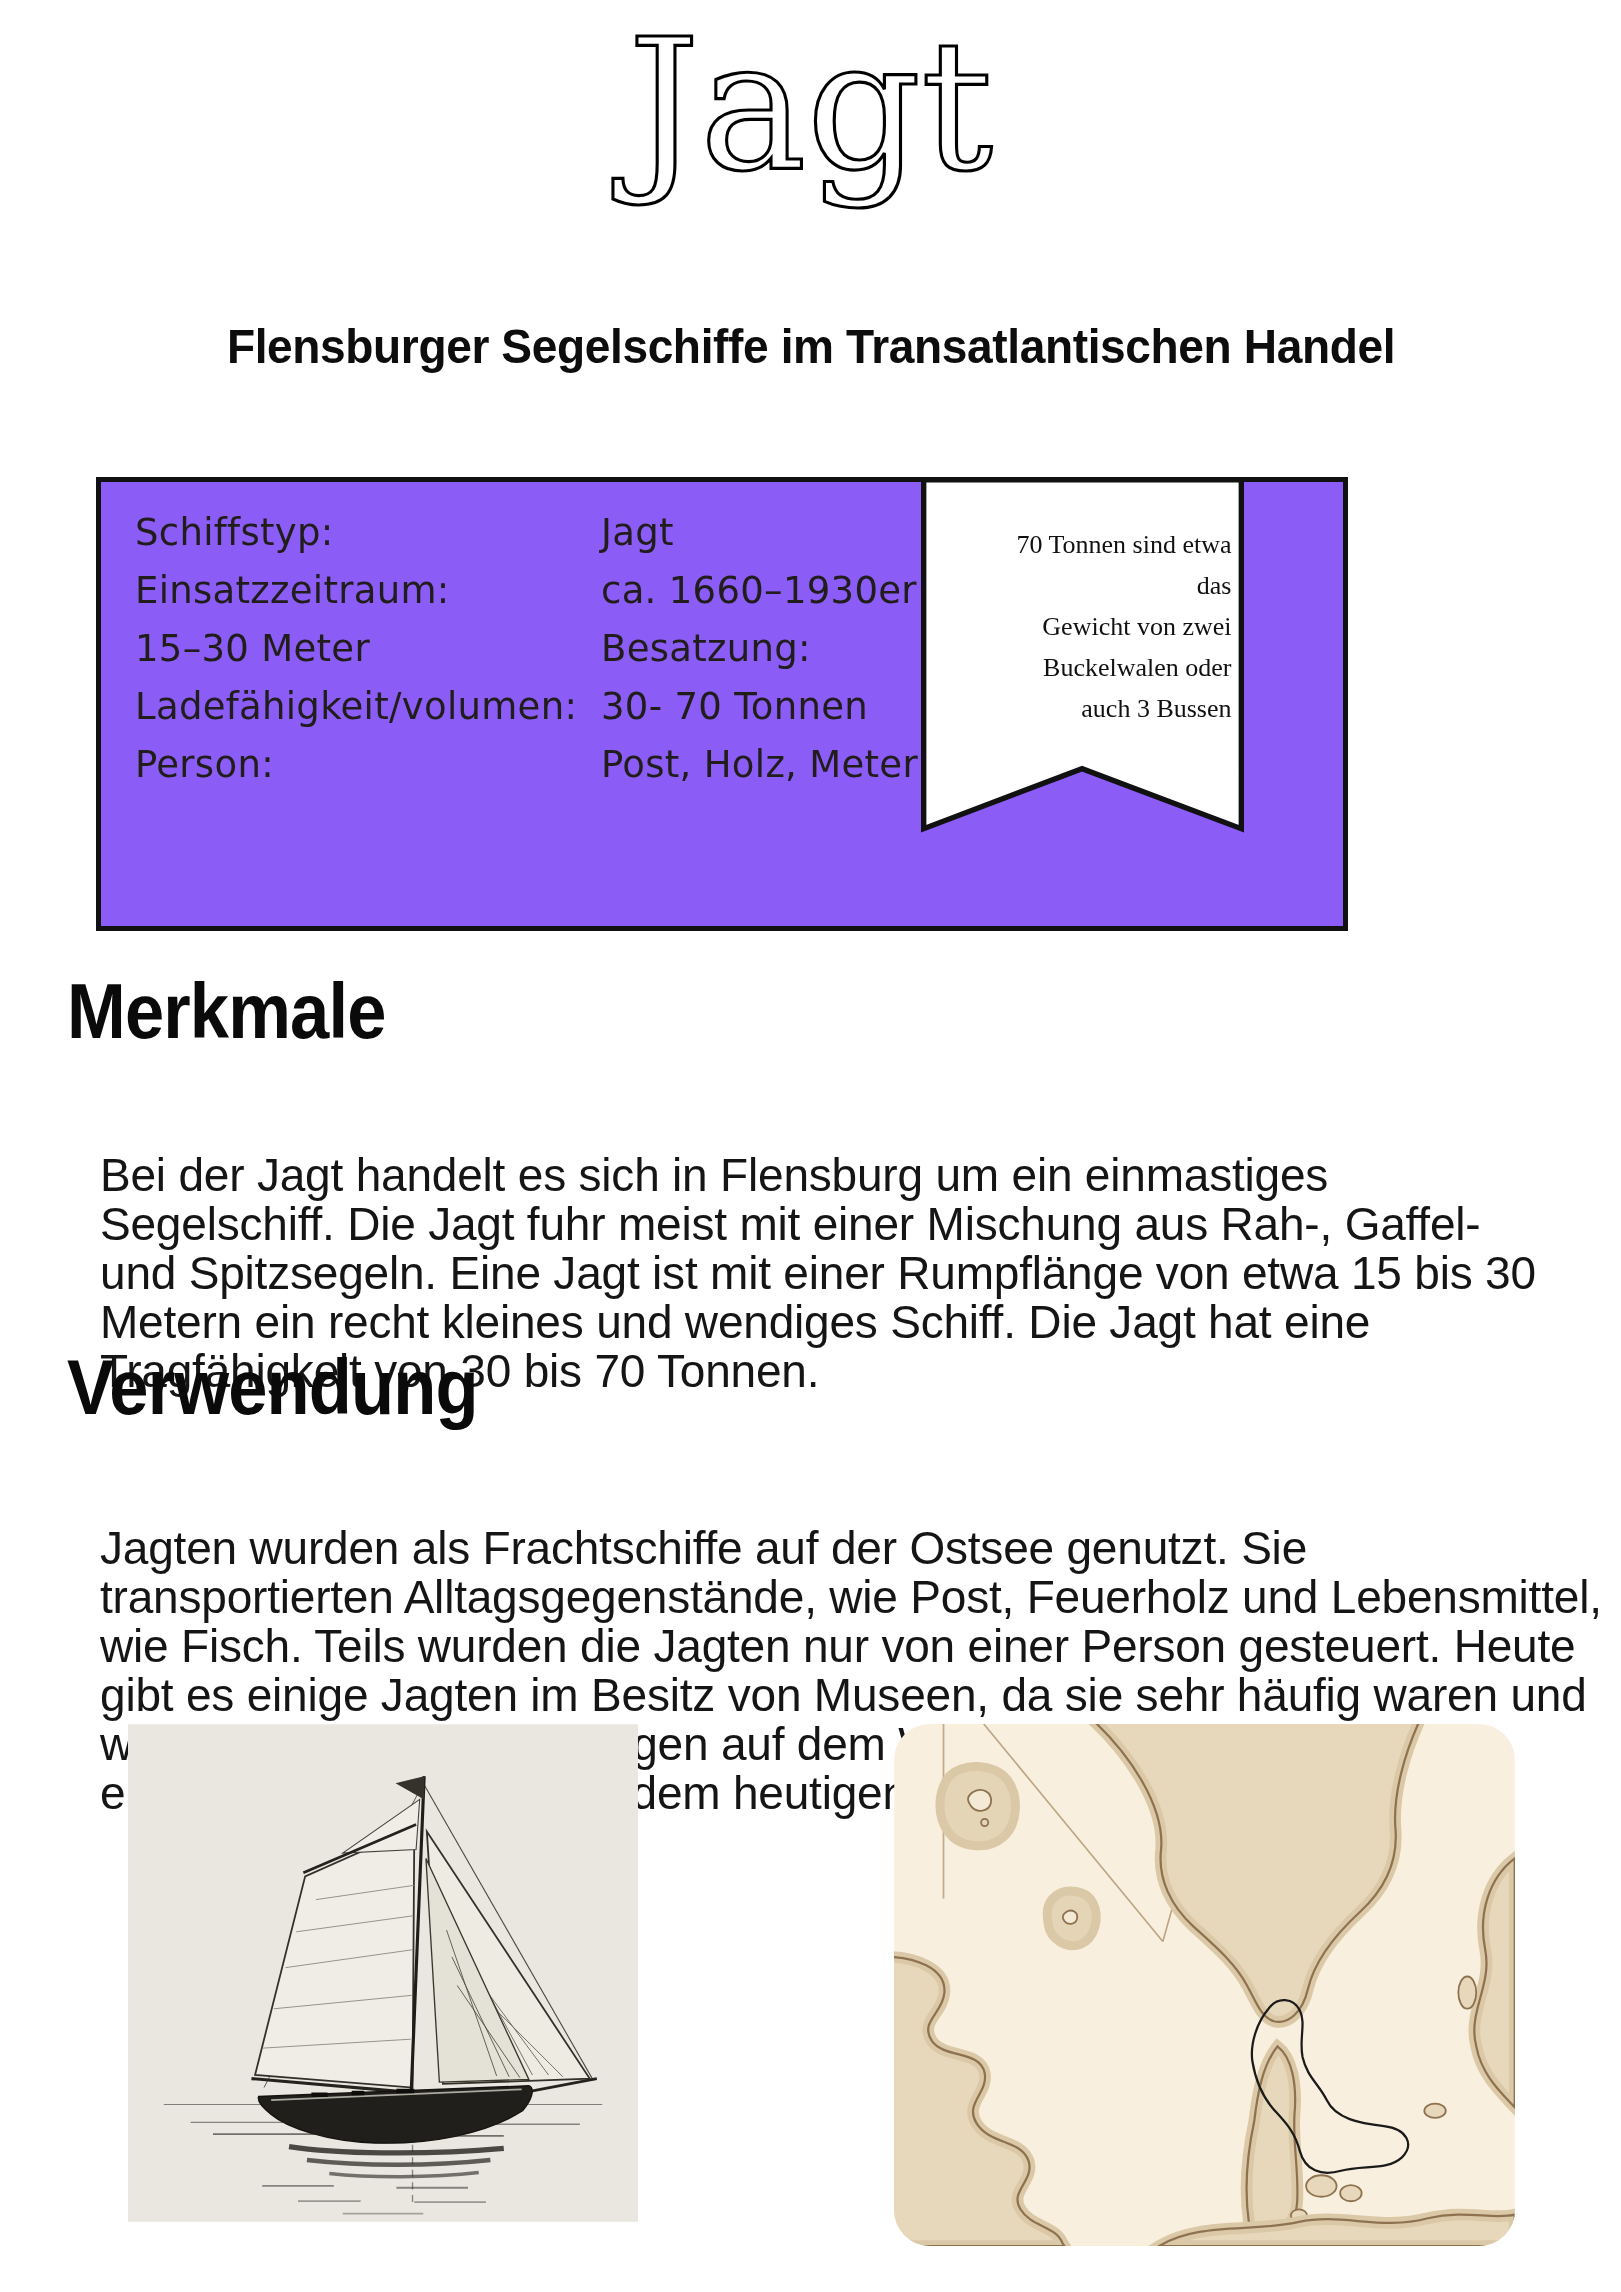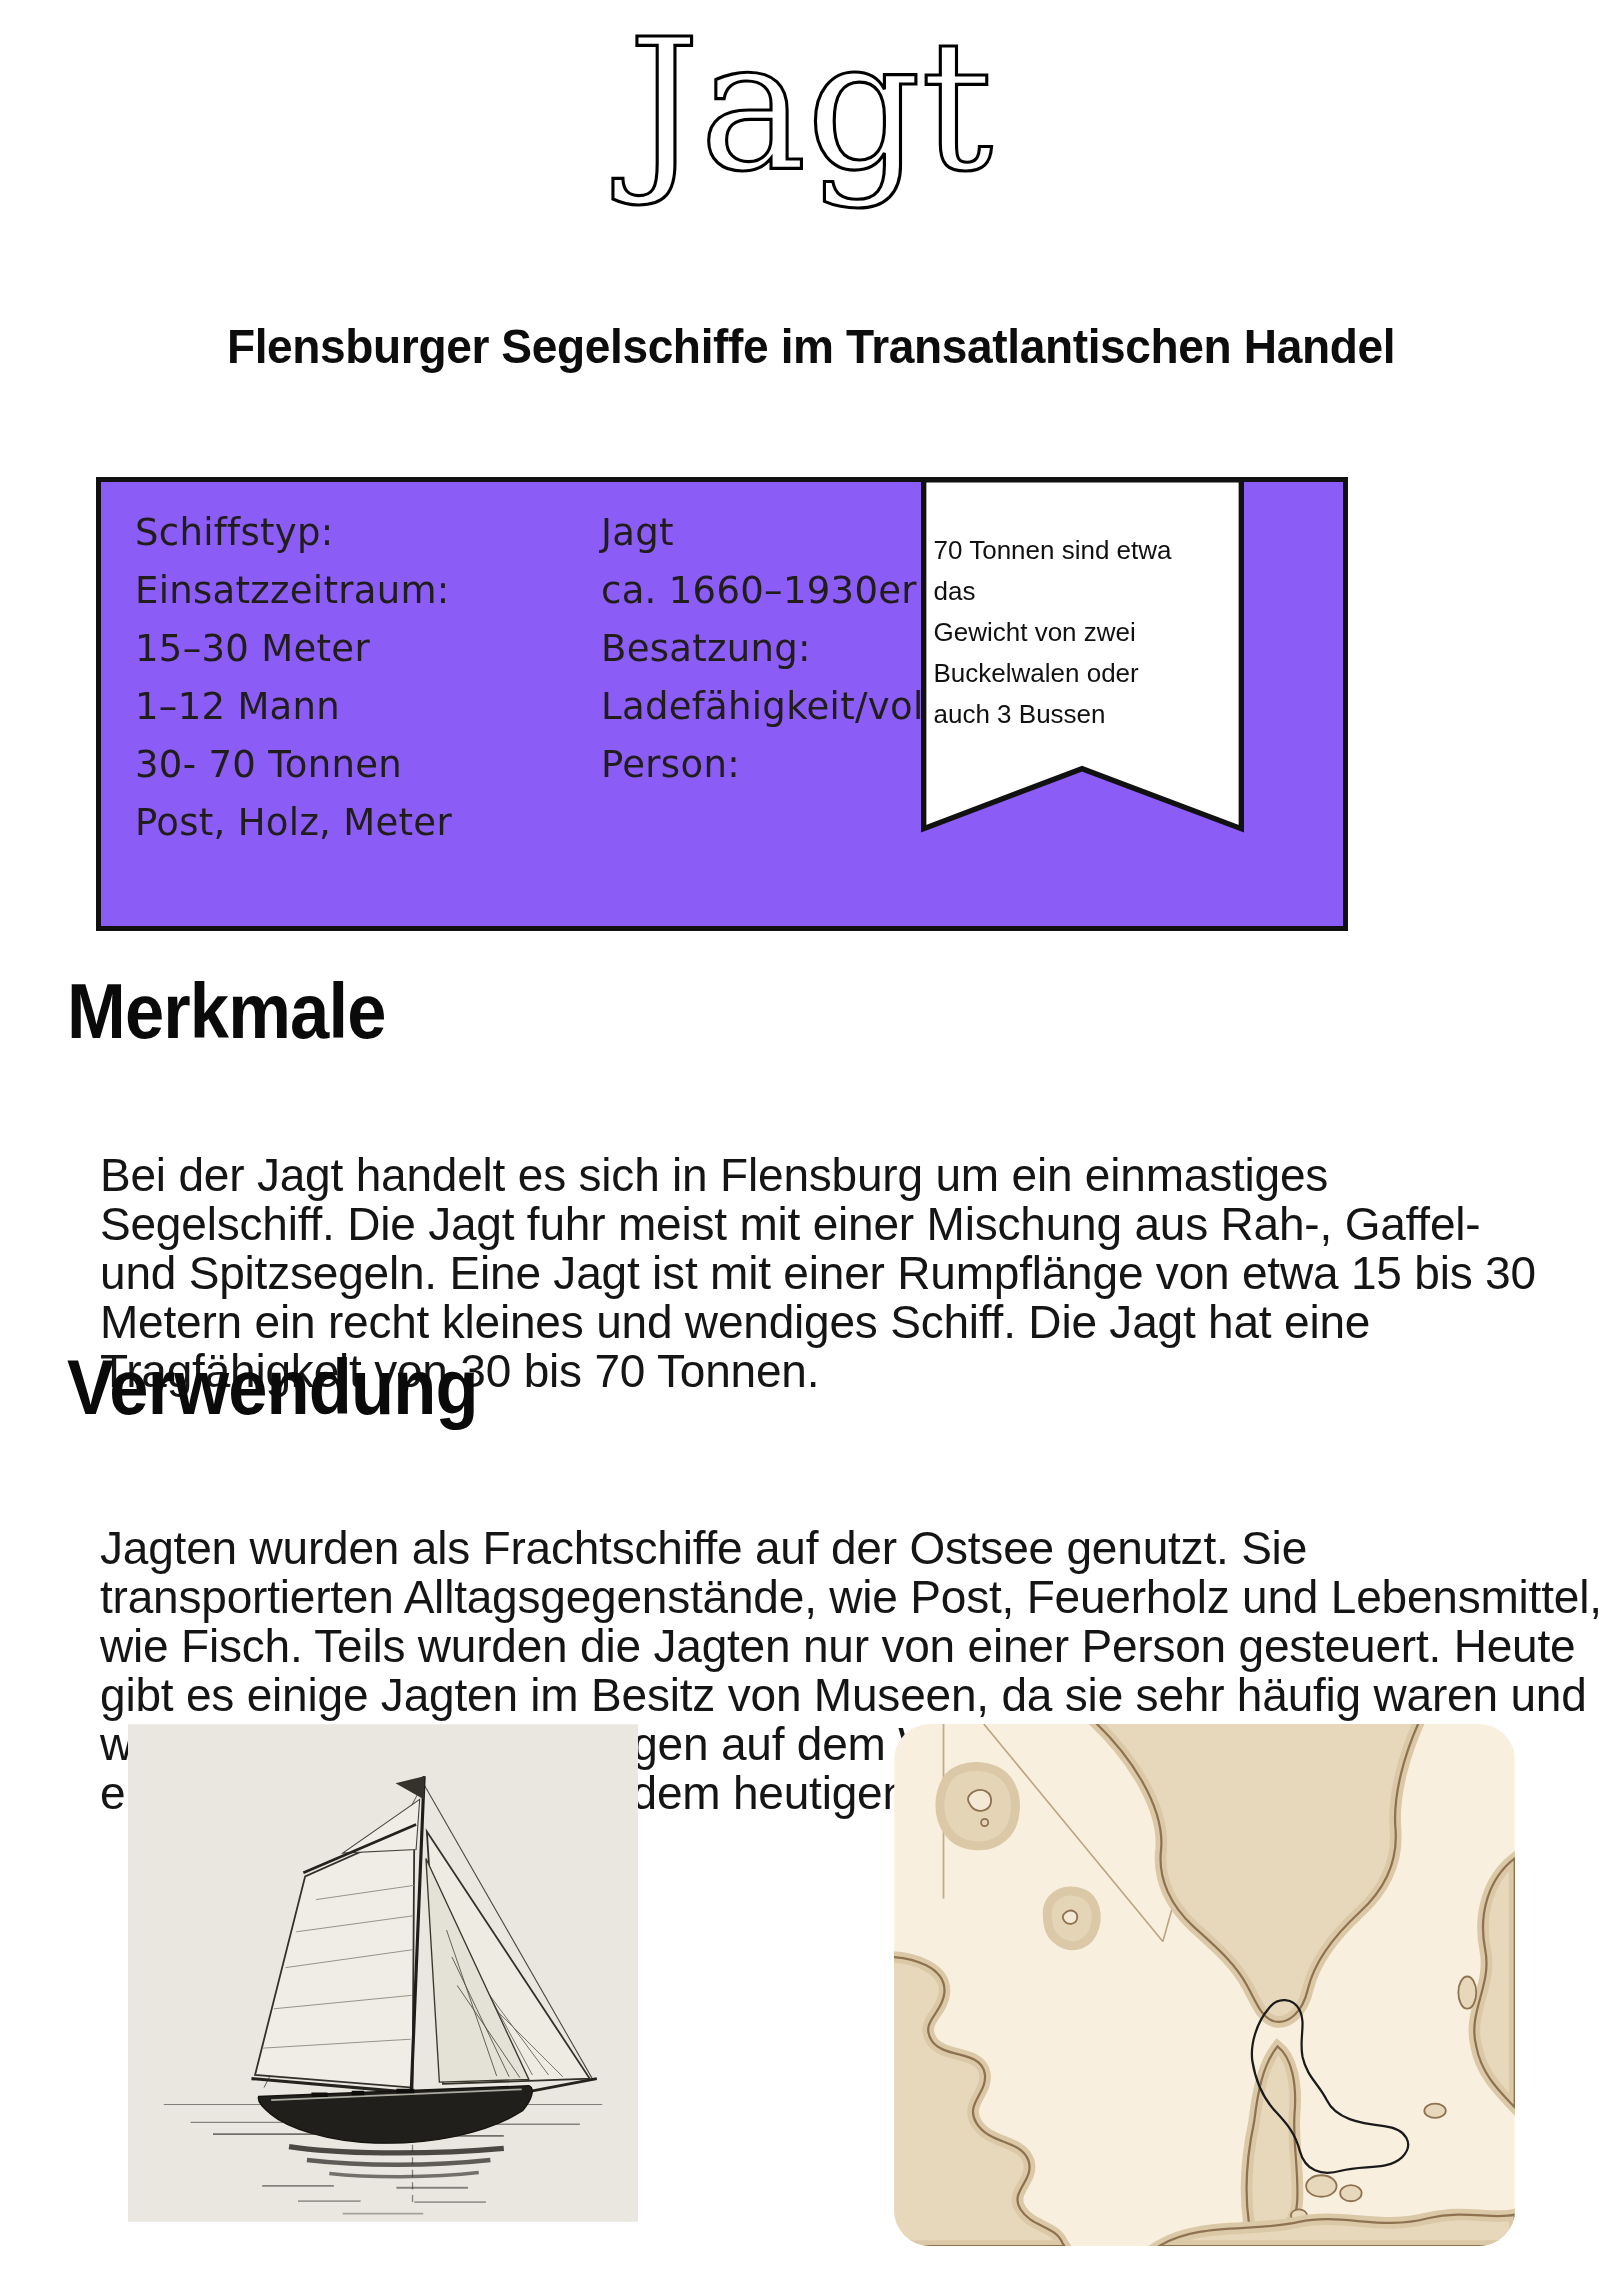--- a/index.html
+++ b/index.html
@@ -21,22 +21,22 @@
   .infobox{position:absolute;top:477px;left:96px;width:1252px;height:454px;
            box-sizing:border-box;background:#8b5cf6;border:5.4px solid #111;}
   .facts{padding:21.5px 0 0 34px;display:grid;grid-template-columns:466px 1fr;
          font-family:"DejaVu Sans",sans-serif;font-size:37px;line-height:58px;
          color:#201d1a;letter-spacing:0.3px;}
   .facts .val{white-space:nowrap;}
 
   
   .ribbon{position:absolute;top:-5.4px;right:99px;width:323px;height:358px;}
   .ribbon svg{position:absolute;top:0;left:0;}
-  .ribbon-text{position:absolute;top:53px;left:12.5px;right:12.5px;text-align:left;
-               font-family:Liberation Sans, sans-serif;font-size:26px;line-height:41px;
+  .ribbon-text{position:absolute;top:47px;left:12.5px;right:12.5px;text-align:right;
+               font-family:Liberation Serif, serif;font-size:26px;line-height:41px;
                color:#111;white-space:pre-line;}
 
   
   .section-heading{position:absolute;left:67px;font-size:75px;line-height:75px;
                    font-weight:bold;letter-spacing:-0.9px;color:#0a0a0a;
                    transform:scale(0.94,1.03);transform-origin:left top;}
   #h-merkmale{top:973px;}
   #h-verwendung{top:1349px;}
   .body-text{position:absolute;left:100px;font-size:46px;line-height:49px;
              color:#151515;letter-spacing:-0.2px;}
@@ -63,21 +63,20 @@
   <div class="subtitle">Flensburger Segelschiffe im Transatlantischen Handel</div>
 
   <div class="infobox">
     <div class="facts">
       <div class="lbl">Schiffstyp:</div>
       <div class="val">Jagt</div>
       <div class="lbl">Einsatzzeitraum:</div>
       <div class="val">ca. 1660–1930er</div>
       <div class="val">15–30 Meter</div>
       <div class="lbl">Besatzung:</div>
-      <div class="val">1–12 Mann</div>
       <div class="lbl">Ladefähigkeit/volumen:</div>
       <div class="val">30- 70 Tonnen</div>
       <div class="lbl">Person:</div>
       <div class="val">Post, Holz, Meter</div>
     </div>
 
     <div class="ribbon">
       <svg width="323" height="358" viewBox="0 0 361 400">
         <polygon points="3,3 358,3 358,393 180,326 3,393" fill="#ffffff" stroke="#111111" stroke-width="6" stroke-linejoin="miter"></polygon>
       </svg>

